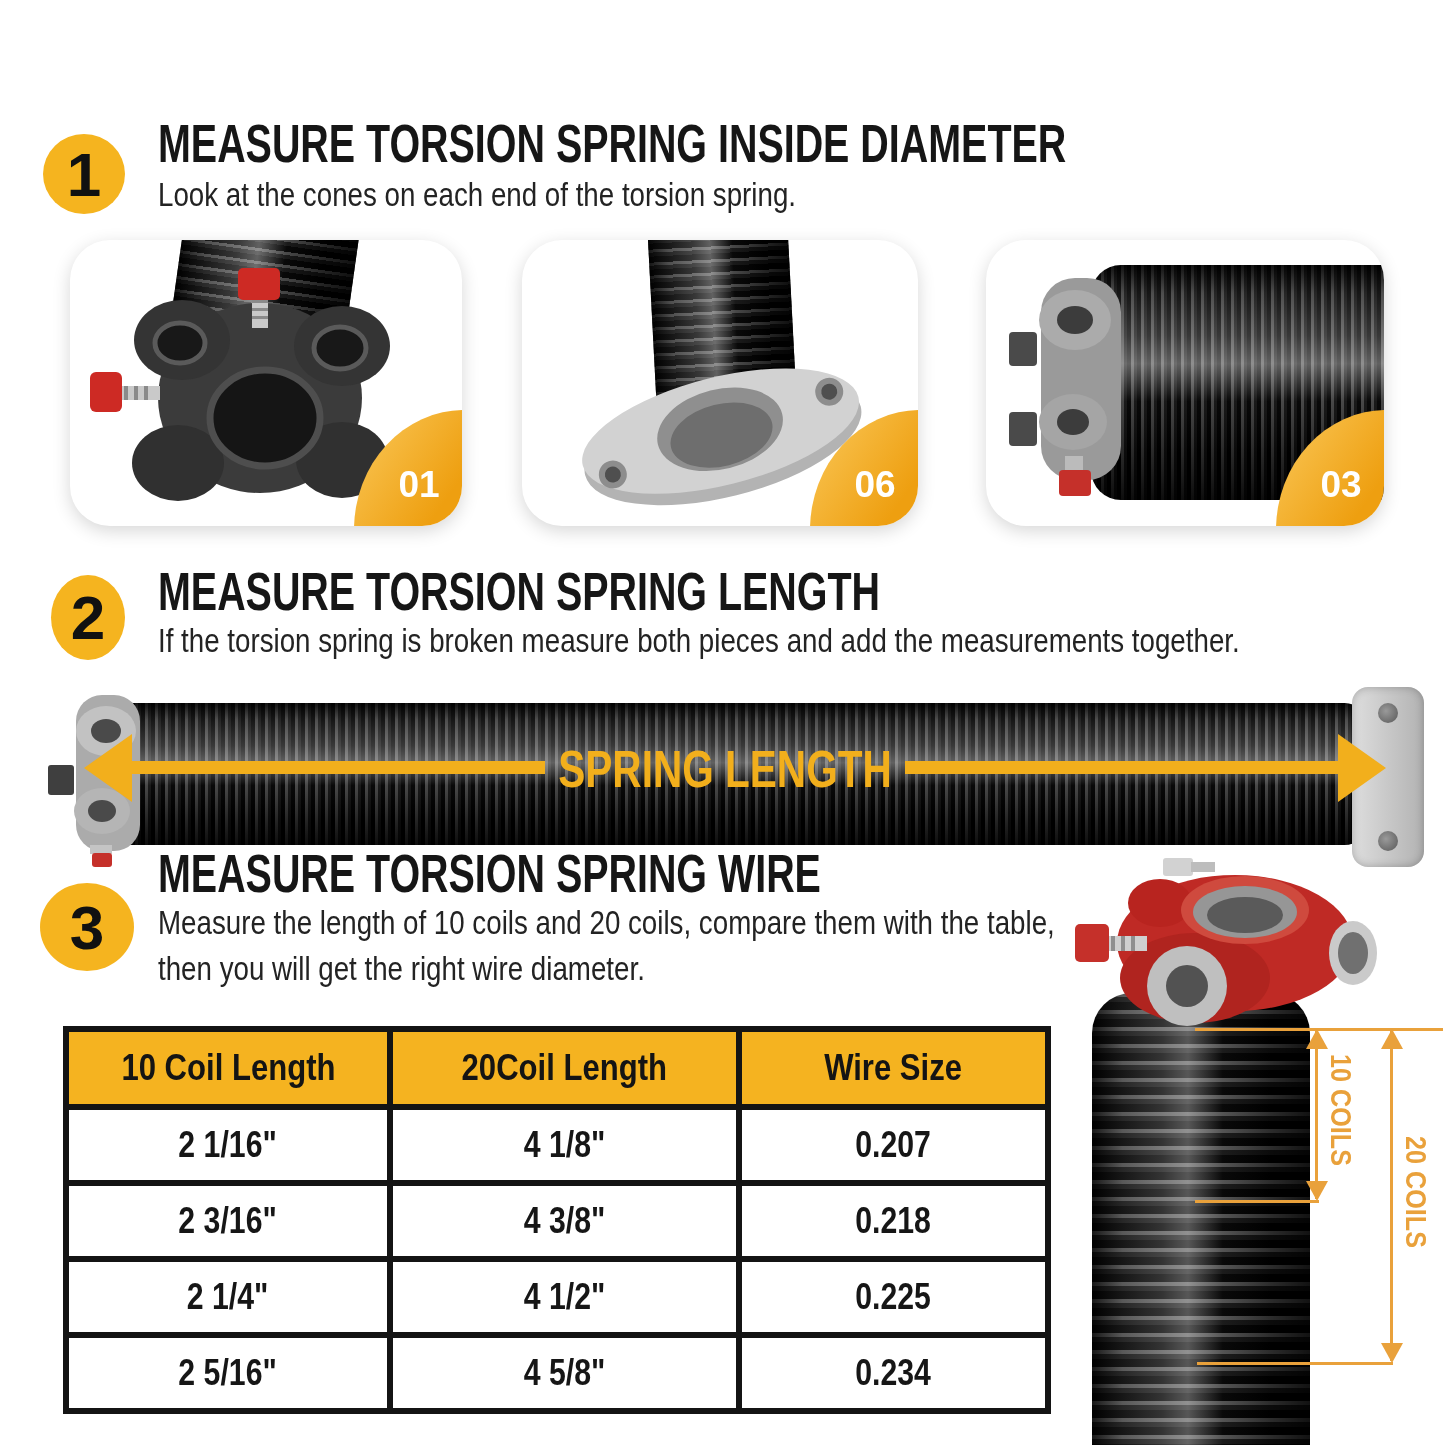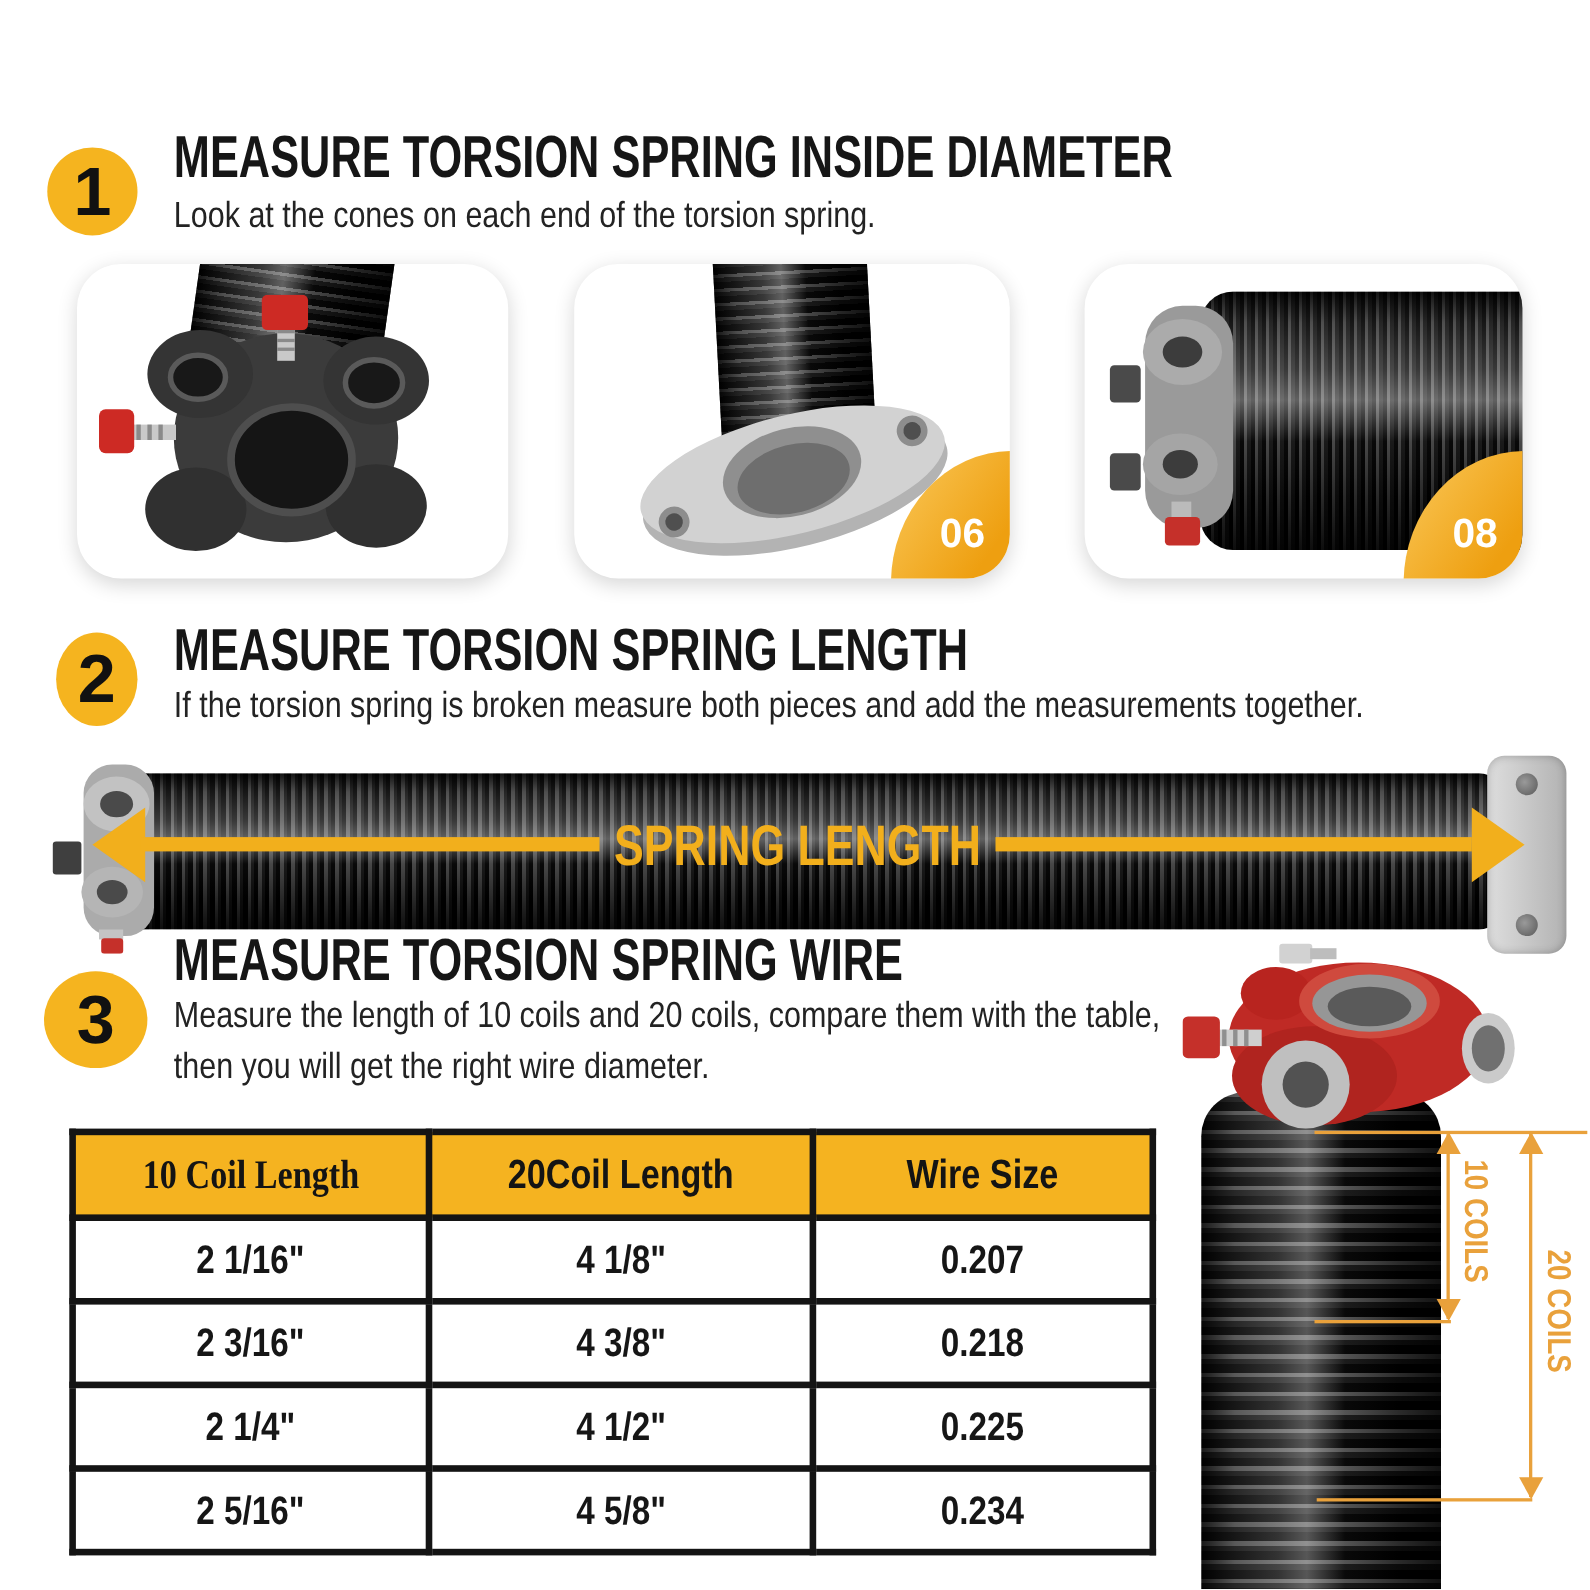--- a/index.html
+++ b/index.html
@@ -106,20 +106,23 @@
       <rect x="162" y="32" width="16" height="3" fill="#8a8a8a"></rect>
       <rect x="162" y="40" width="16" height="3" fill="#8a8a8a"></rect>
       <rect x="162" y="48" width="16" height="3" fill="#8a8a8a"></rect>
       <rect x="148" y="0" width="42" height="32" rx="5" fill="#cd2a24"></rect>
       <rect x="26" y="118" width="44" height="14" fill="#c9c9c9"></rect>
       <rect x="34" y="118" width="4" height="14" fill="#8a8a8a"></rect>
       <rect x="44" y="118" width="4" height="14" fill="#8a8a8a"></rect>
       <rect x="54" y="118" width="4" height="14" fill="#8a8a8a"></rect>
       <rect x="0" y="104" width="32" height="40" rx="6" fill="#cd2a24"></rect>
     </svg>
+    <div class="corner-badge">
+      <span>01</span>
+    </div>
   </div>
 
   <div class="photo-card" style="left:522px;width:396px;">
     <div class="tube-v" style="left:130px;top:-20px;width:140px;height:190px;transform:rotate(-3deg);"></div>
     <svg width="330" height="165" viewBox="0 0 330 165" style="position:absolute;left:35px;top:115px;">
       <g transform="rotate(-14 165 82)">
         <ellipse cx="165" cy="86" rx="142" ry="56" fill="#b3b3b3"></ellipse>
         <ellipse cx="165" cy="76" rx="142" ry="54" fill="#d2d2d2"></ellipse>
         <circle cx="50" cy="92" r="14" fill="#8d8d8d"></circle>
           <circle cx="50" cy="92" r="8" fill="#4f4f4f"></circle>
@@ -141,21 +144,21 @@
       <ellipse cx="74" cy="50" rx="36" ry="30" fill="#ababab"></ellipse>
       <ellipse cx="74" cy="50" rx="18" ry="14" fill="#3c3c3c"></ellipse>
       <ellipse cx="72" cy="152" rx="34" ry="28" fill="#a5a5a5"></ellipse>
       <ellipse cx="72" cy="152" rx="16" ry="13" fill="#3c3c3c"></ellipse>
       <rect x="8" y="62" width="28" height="34" rx="4" fill="#4a4a4a"></rect>
       <rect x="8" y="142" width="28" height="34" rx="4" fill="#4a4a4a"></rect>
       <rect x="64" y="186" width="18" height="18" fill="#bbbbbb"></rect>
       <rect x="58" y="200" width="32" height="26" rx="4" fill="#c5302a"></rect>
     </svg>
     <div class="corner-badge">
-      <span>08</span>
+      <span>03</span>
     </div>
   </div>
 
   <div class="step-circle" style="left:51px;top:575px;width:74px;height:85px;">
     <span>2</span>
   </div>
   <div class="step-title" style="top:564px;">MEASURE TORSION SPRING LENGTH</div>
   <div class="step-sub" style="top:618px;">If the torsion spring is broken measure both pieces and add the measurements together.</div>
 
   <div class="sl-figure">
@@ -183,21 +186,21 @@
 
   <div class="step-circle" style="left:40px;top:883px;width:94px;height:88px;">
     <span>3</span>
   </div>
   <div class="step-title" style="top:846px;">MEASURE TORSION SPRING WIRE</div>
   <div class="step-sub wrap" style="top:900px;">Measure the length of 10 coils and 20 coils, compare them with the table, then you will get the right wire diameter.</div>
 
   <table class="wire-table">
     <thead>
       <tr>
-        <th style="width:33%;font-family:Liberation Serif, serif;"><span class="cond">10 Coil Length</span></th>
+        <th style="width:33%;"><span class="cond">10 Coil Length</span></th>
         <th style="width:35.5%;"><span class="cond">20Coil Length</span></th>
         <th style="width:31.5%;"><span class="cond">Wire Size</span></th>
       </tr>
     </thead>
     <tbody>
       <tr>
         <td><span class="cond">2 1/16"</span></td>
         <td><span class="cond">4 1/8"</span></td>
         <td><span class="cond">0.207</span></td>
       </tr>

